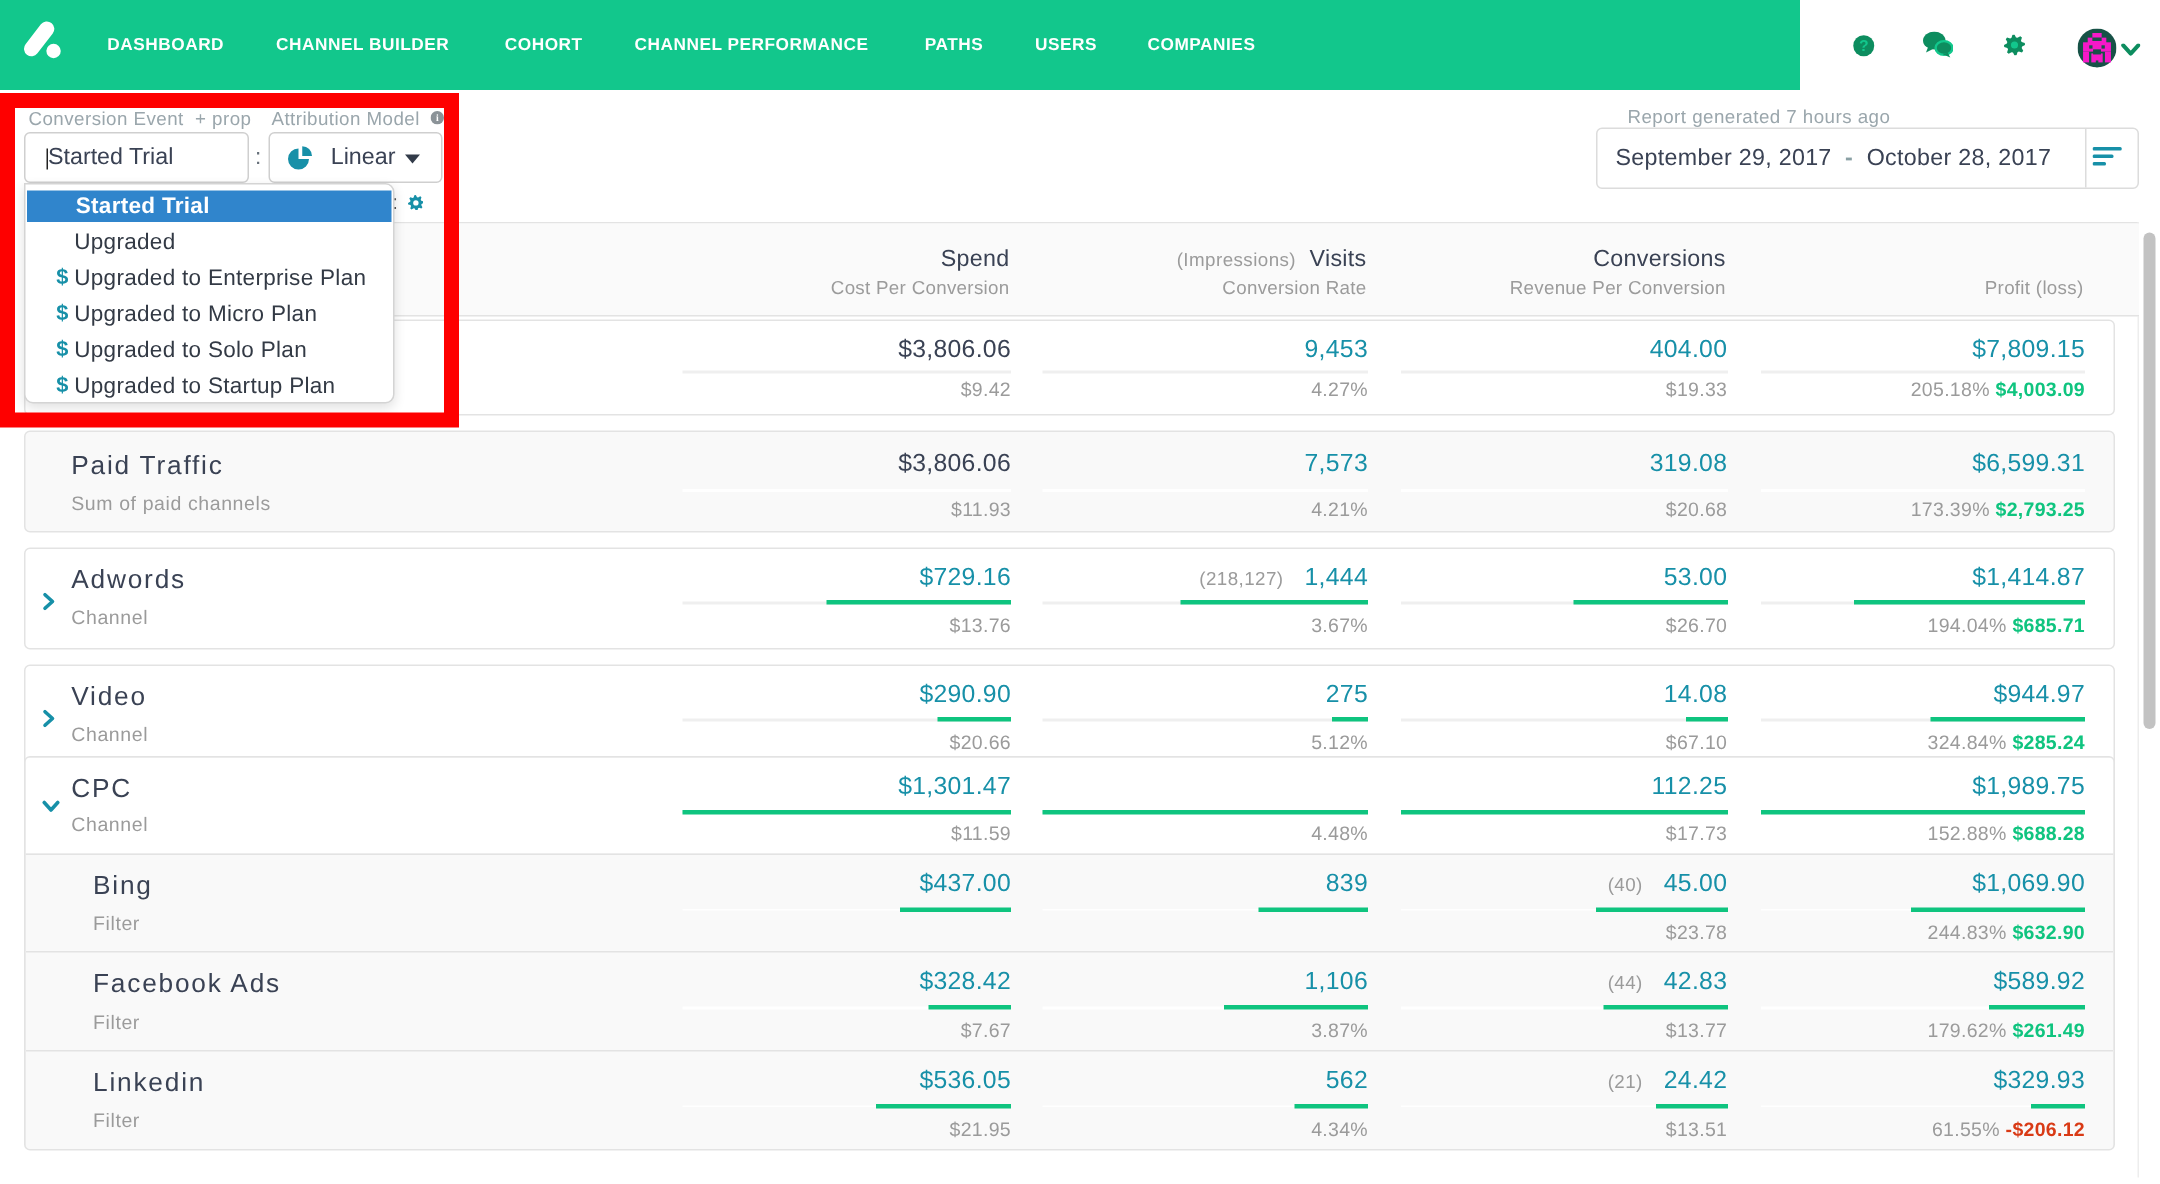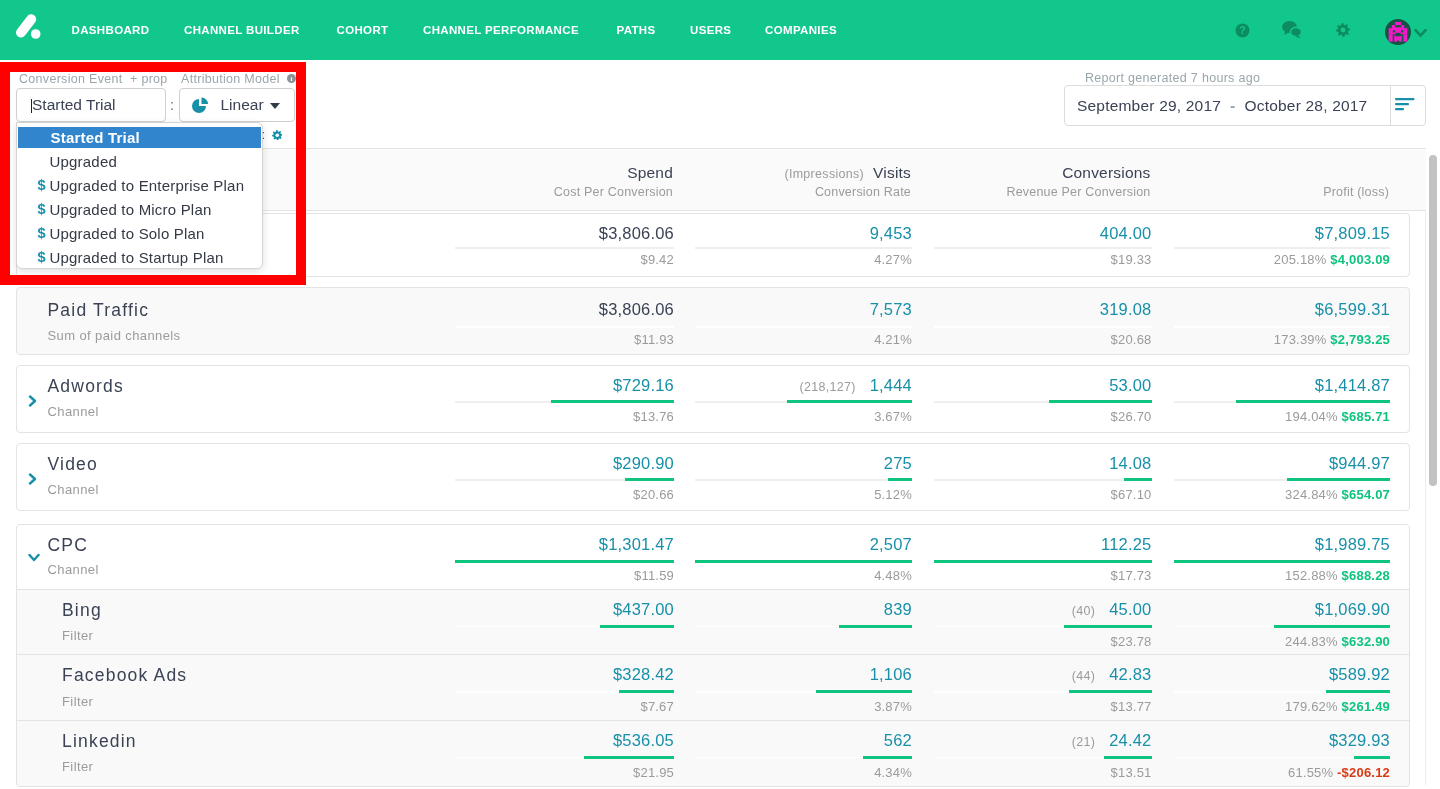--- a/index.html
+++ b/index.html
@@ -5,21 +5,21 @@
 body { font-family:"Liberation Sans", sans-serif; position:relative; }
 .nv { position:absolute; top:23.5px; font-size:11.5px; color:#fff; letter-spacing:0.35px; font-weight:bold; }
 .rt { position:absolute; font-size:17.5px; color:#3a4254; letter-spacing:1.2px; }
 .rs { position:absolute; font-size:13px; color:#9b9b9b; letter-spacing:.4px; }
 .mv { position:absolute; text-align:right; font-size:16.5px; letter-spacing:.2px; }
 .imp { font-size:12.5px; color:#9b9b9b; margin-right:14px; letter-spacing:.3px; }
 .sv { position:absolute; text-align:right; font-size:13px; color:#9b9b9b; letter-spacing:.2px; }
 .sv b { font-weight:bold; }
 </style></head>
 <body>
-<div style="position:absolute;left:0;top:0;width:1440px;height:60px;background:#12c78c;">
+<div style="position:absolute;left:0;top:0;width:1200px;height:60px;background:#12c78c;">
     <svg style="position:absolute;left:14px;top:14px;" width="30" height="30" viewBox="0 0 30 30">
       <line x1="7" y1="18.5" x2="17.2" y2="5.3" stroke="#fff" stroke-width="10" stroke-linecap="round"></line>
       <circle cx="21.7" cy="20" r="4.8" fill="#fff"></circle>
     </svg>
     <div class="nv" style="left:71.5px;">DASHBOARD</div>
     <div class="nv" style="left:184px;">CHANNEL BUILDER</div>
     <div class="nv" style="left:336.5px;">COHORT</div>
     <div class="nv" style="left:423px;">CHANNEL PERFORMANCE</div>
     <div class="nv" style="left:616.5px;">PATHS</div>
     <div class="nv" style="left:690px;">USERS</div>
@@ -239,37 +239,34 @@
     <div style="position:absolute;left:0;right:0;top:43px;height:16px;">
       <div class="sv" style="left:437.5px;width:219.5px;">$20.66</div>
     </div>
     <div style="position:absolute;left:0;right:0;top:43px;height:16px;">
       <div class="sv" style="left:678.0px;width:217.0px;">5.12%</div>
     </div>
     <div style="position:absolute;left:0;right:0;top:43px;height:16px;">
       <div class="sv" style="left:917.0px;width:217.5px;">$67.10</div>
     </div>
     <div style="position:absolute;left:0;right:0;top:43px;height:16px;">
-      <div class="sv" style="left:1157.0px;width:216.0px;"><span>324.84%</span> <b style="color:#0fc47f;">$654.07</b></div>
-    </div>
-  </div>
-<div style="position:absolute;left:16px;width:1393.5px;top:524px;height:263px;background:#e5e5e5;border:1px solid #e3e3e3;border-radius:4px;box-sizing:border-box;overflow:hidden;">
+      <div class="sv" style="left:1157.0px;width:216.0px;"><span>324.84%</span> <b style="color:#0fc47f;">$285.24</b></div>
+    </div>
+  </div>
+<div style="position:absolute;left:16px;width:1393.5px;top:504px;height:263px;background:#e5e5e5;border:1px solid #e3e3e3;border-radius:4px;box-sizing:border-box;overflow:hidden;">
     <div style="position:absolute;left:0;right:0;top:0px;height:63.5px;background:#fff;">
       <div class="rt" style="left:30.5px;top:9.5px;">CPC</div>
       <div class="rs" style="left:30.5px;top:37px;">Channel</div>
       <svg style="position:absolute;left:10.5px;top:26.5px;" width="12" height="11" viewBox="0 0 12 11">
         <path d="M1.5 3 L6 8 L10.5 3" fill="none" stroke="#1790a8" stroke-width="2.4" stroke-linecap="round" stroke-linejoin="round"></path>
       </svg>
       <div style="position:absolute;left:0;right:0;top:9.5px;height:20px;">
         <div class="mv" style="left:437.5px;width:219.5px;"><span style="color:#1790a8;">$1,301.47</span></div>
       </div>
       <div style="position:absolute;left:0;right:0;top:9.5px;height:20px;">
-        <div class="mv" style="left:678.0px;width:217.0px;"><span style="color:#1790a8;">2,507</span></div>
-      </div>
-      <div style="position:absolute;left:0;right:0;top:9.5px;height:20px;">
         <div class="mv" style="left:917.0px;width:217.5px;"><span style="color:#1790a8;">112.25</span></div>
       </div>
       <div style="position:absolute;left:0;right:0;top:9.5px;height:20px;">
         <div class="mv" style="left:1157.0px;width:216.0px;"><span style="color:#1790a8;">$1,989.75</span></div>
       </div>
       <div style="position:absolute;left:0;right:0;top:34.5px;height:3px;">
         <div style="position:absolute;left:437.5px;width:219.5px;top:0;height:3px;">
           <div style="position:absolute;left:0;right:0;top:1px;height:1.5px;background:#efefef;"></div>
           <div style="position:absolute;right:0;width:219.5px;top:0;height:3px;background:#0fc47f;"></div>
         </div>

